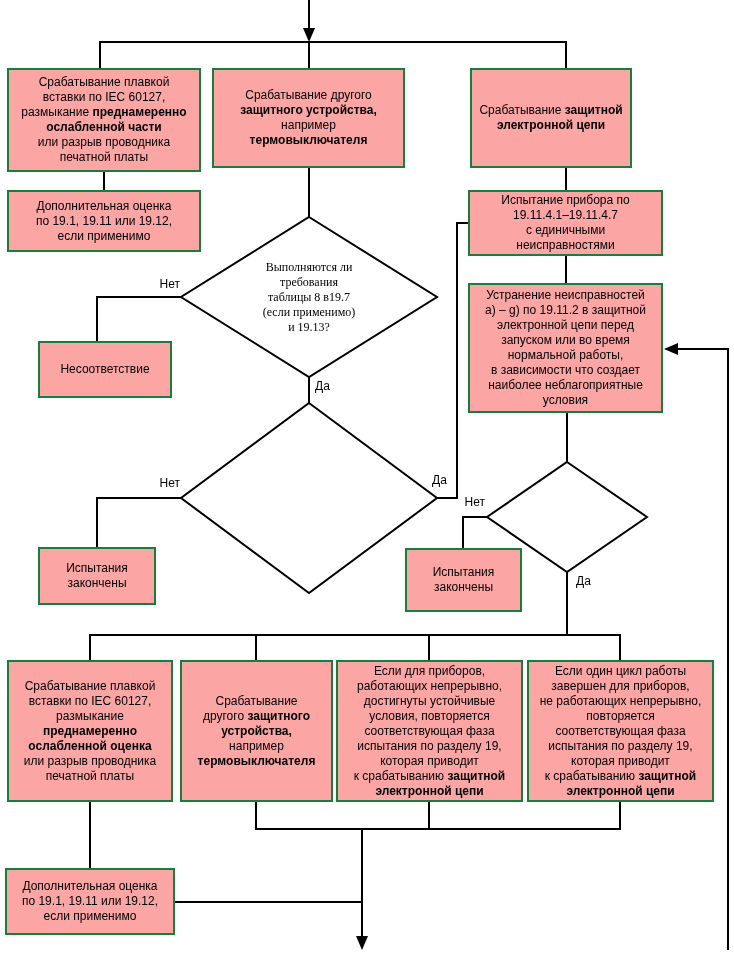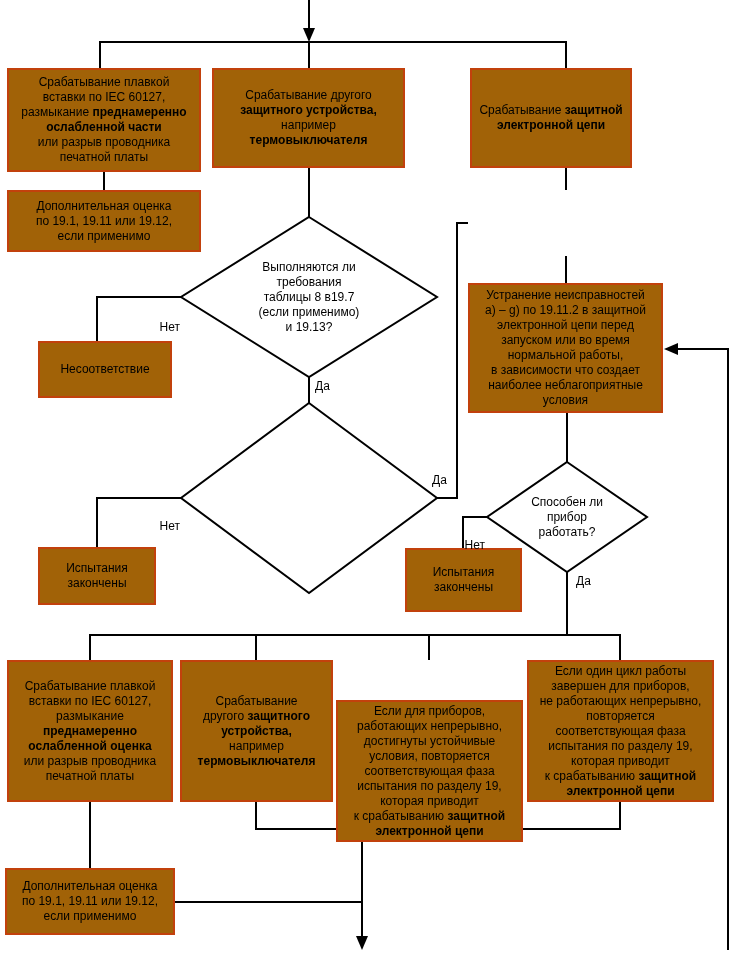--- a/index.html
+++ b/index.html
@@ -8,43 +8,44 @@
     width:734px;height:959px;
     background:#fff;
     font-family:"Liberation Sans", sans-serif;
     color:#000;
     overflow:hidden;
   }
   #wires{position:absolute;left:0;top:0;width:734px;height:959px;}
   .box{
     position:absolute;
     box-sizing:border-box;
-    background:#a16207;
-    border:2px solid #c2410c;
+    background:#fca5a5;
+    border:2px solid #15803d;
     display:flex;align-items:center;justify-content:center;
     text-align:center;
   }
   .txt{
     white-space:pre-line;
     font-size:12px;
     line-height:15px;
     padding:0 2px;
   }
   .dtxt{
     position:absolute;
     display:flex;align-items:center;justify-content:center;
     text-align:center;
+    font-family:Liberation Serif, serif;
   }
   .lbl{
     position:absolute;
     font-size:12px;
     line-height:14px;
     text-align:right;
   }
-  .lbl.r{text-align:right;margin-top:43px;}
+  .lbl.r{text-align:right;}
   b{font-weight:bold;}
 </style>
 </head>
 <body>
 
 <div id="stage">
 
   <svg id="wires" viewBox="0 0 734 959" xmlns="http://www.w3.org/2000/svg">
     <g stroke="#000" stroke-width="2" fill="none">
 
@@ -128,20 +129,26 @@
     <div class="txt"><span>Срабатывание </span><b>защитной
 электронной цепи</b></div>
   </div>
 
   <div class="box" style="left:7px;top:190px;width:194px;height:62px">
     <div class="txt"><span>Дополнительная оценка
 по 19.1, 19.11 или 19.12,
 если применимо</span></div>
   </div>
 
+  <div class="box" style="left:468px;top:190px;width:195px;height:66px">
+    <div class="txt"><span>Испытание прибора по
+19.11.4.1–19.11.4.7
+с единичными
+неисправностями</span></div>
+  </div>
 
   <div class="box" style="left:468px;top:283px;width:195px;height:130px">
     <div class="txt"><span>Устранение неисправностей
 a) – g) по 19.11.2 в защитной
 электронной цепи перед
 запуском или во время
 нормальной работы,
 в зависимости что создает
 наиболее неблагоприятные
 условия</span></div>
@@ -172,21 +179,21 @@
   </div>
 
   <div class="box" style="left:180px;top:660px;width:153px;height:142px">
     <div class="txt"><span>Срабатывание
 другого </span><b>защитного
 устройства,</b><span>
 например
 </span><b>термовыключателя</b></div>
   </div>
 
-  <div class="box" style="left:336px;top:700px;width:187px;height:142px">
+  <div class="box" style="left:336px;top:660px;width:187px;height:142px">
     <div class="txt"><span>Если для приборов,
 работающих непрерывно,
 достигнуты устойчивые
 условия, повторяется
 соответствующая фаза
 испытания по разделу 19,
 которая приводит
 к срабатыванию </span><b>защитной
 электронной цепи</b></div>
   </div>
@@ -211,25 +218,20 @@
 
   <div class="dtxt" style="left:219px;top:252px;width:180px;height:90px">
     <div class="txt"><span>Выполняются ли
 требования
 таблицы 8 в19.7
 (если применимо)
 и 19.13?</span></div>
   </div>
 
 
-  <div class="dtxt" style="left:507px;top:492px;width:120px;height:50px">
-    <div class="txt"><span>Способен ли
-прибор
-работать?</span></div>
-  </div>
 
   <div class="lbl r" style="left:140px;top:277px;width:40px">Нет</div>
   <div class="lbl" style="left:315px;top:379px">Да</div>
 
   <div class="lbl r" style="left:140px;top:476px;width:40px">Нет</div>
   <div class="lbl" style="left:432px;top:473px">Да</div>
 
   <div class="lbl r" style="left:445px;top:495px;width:40px">Нет</div>
   <div class="lbl" style="left:576px;top:574px">Да</div>
 

